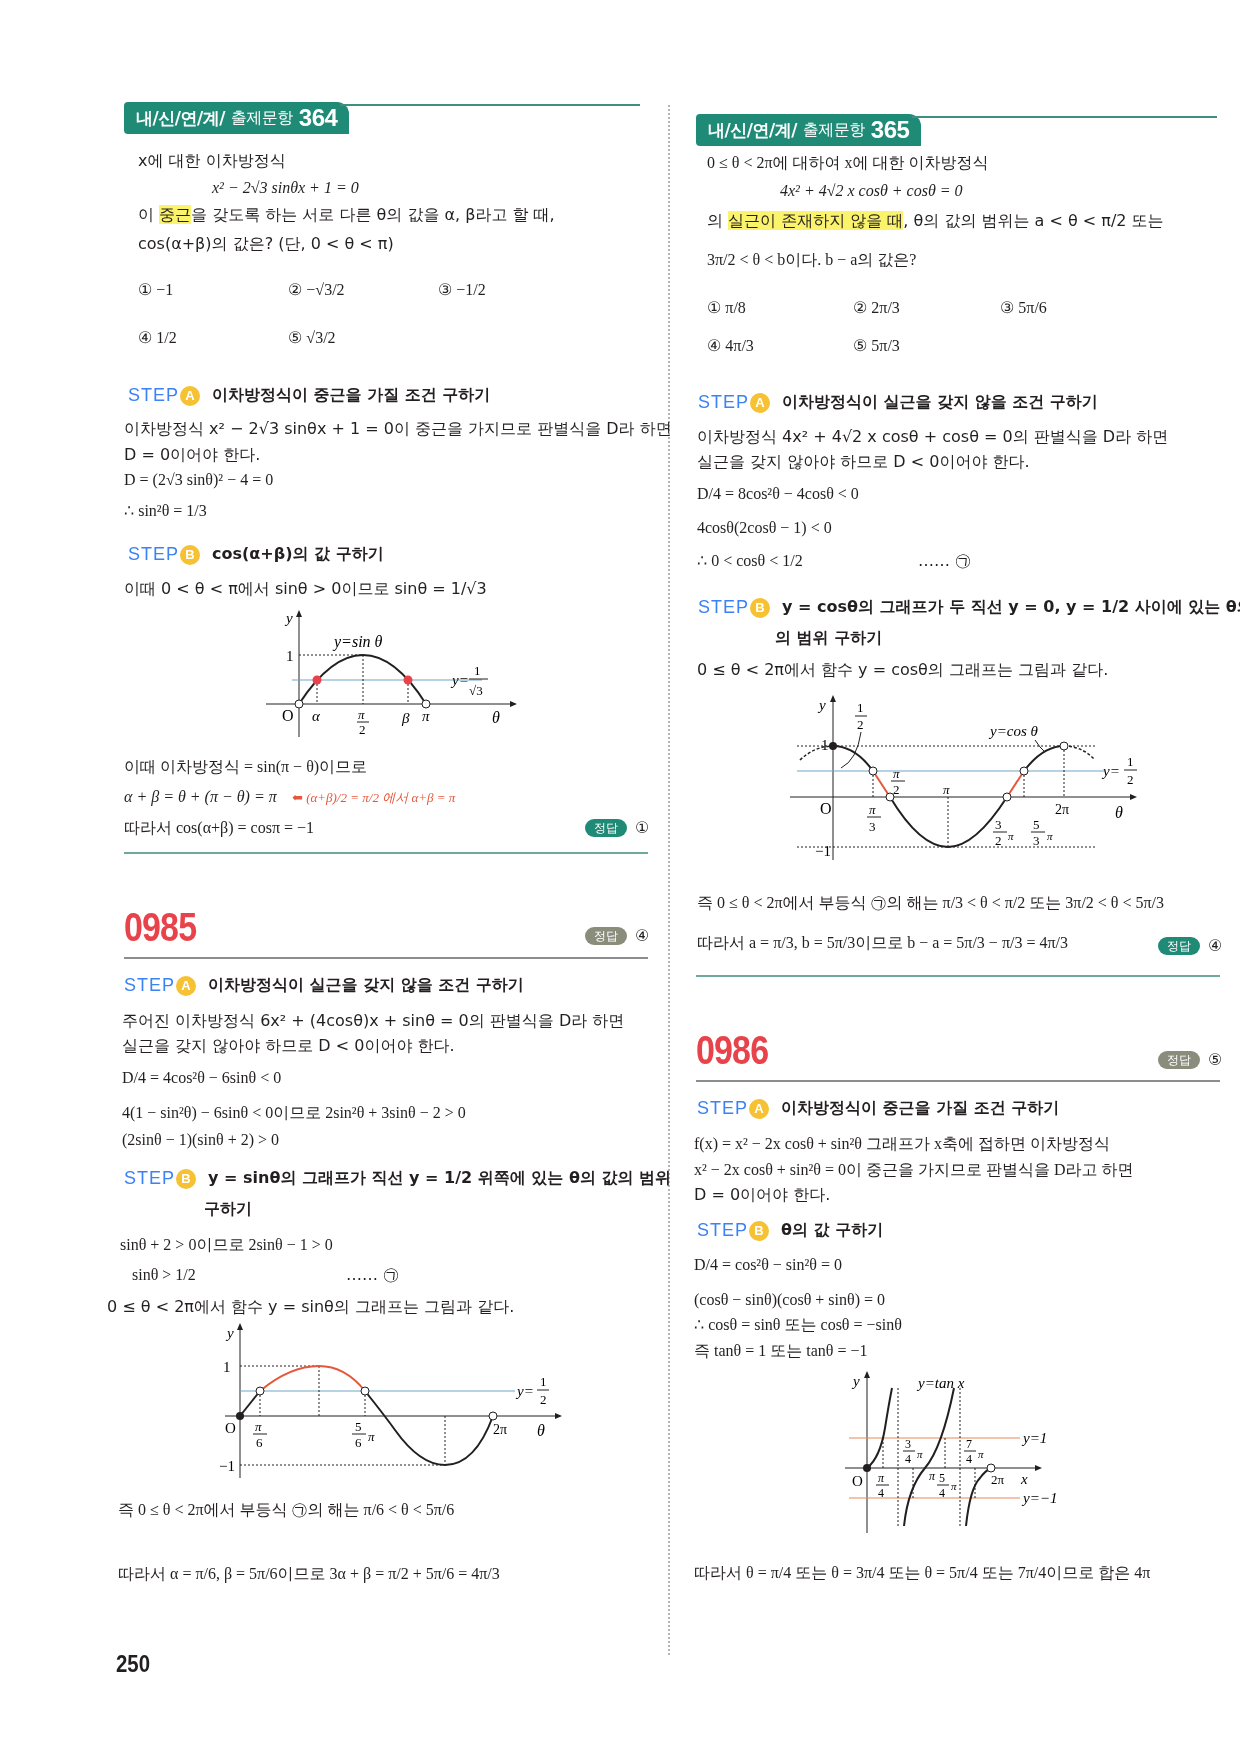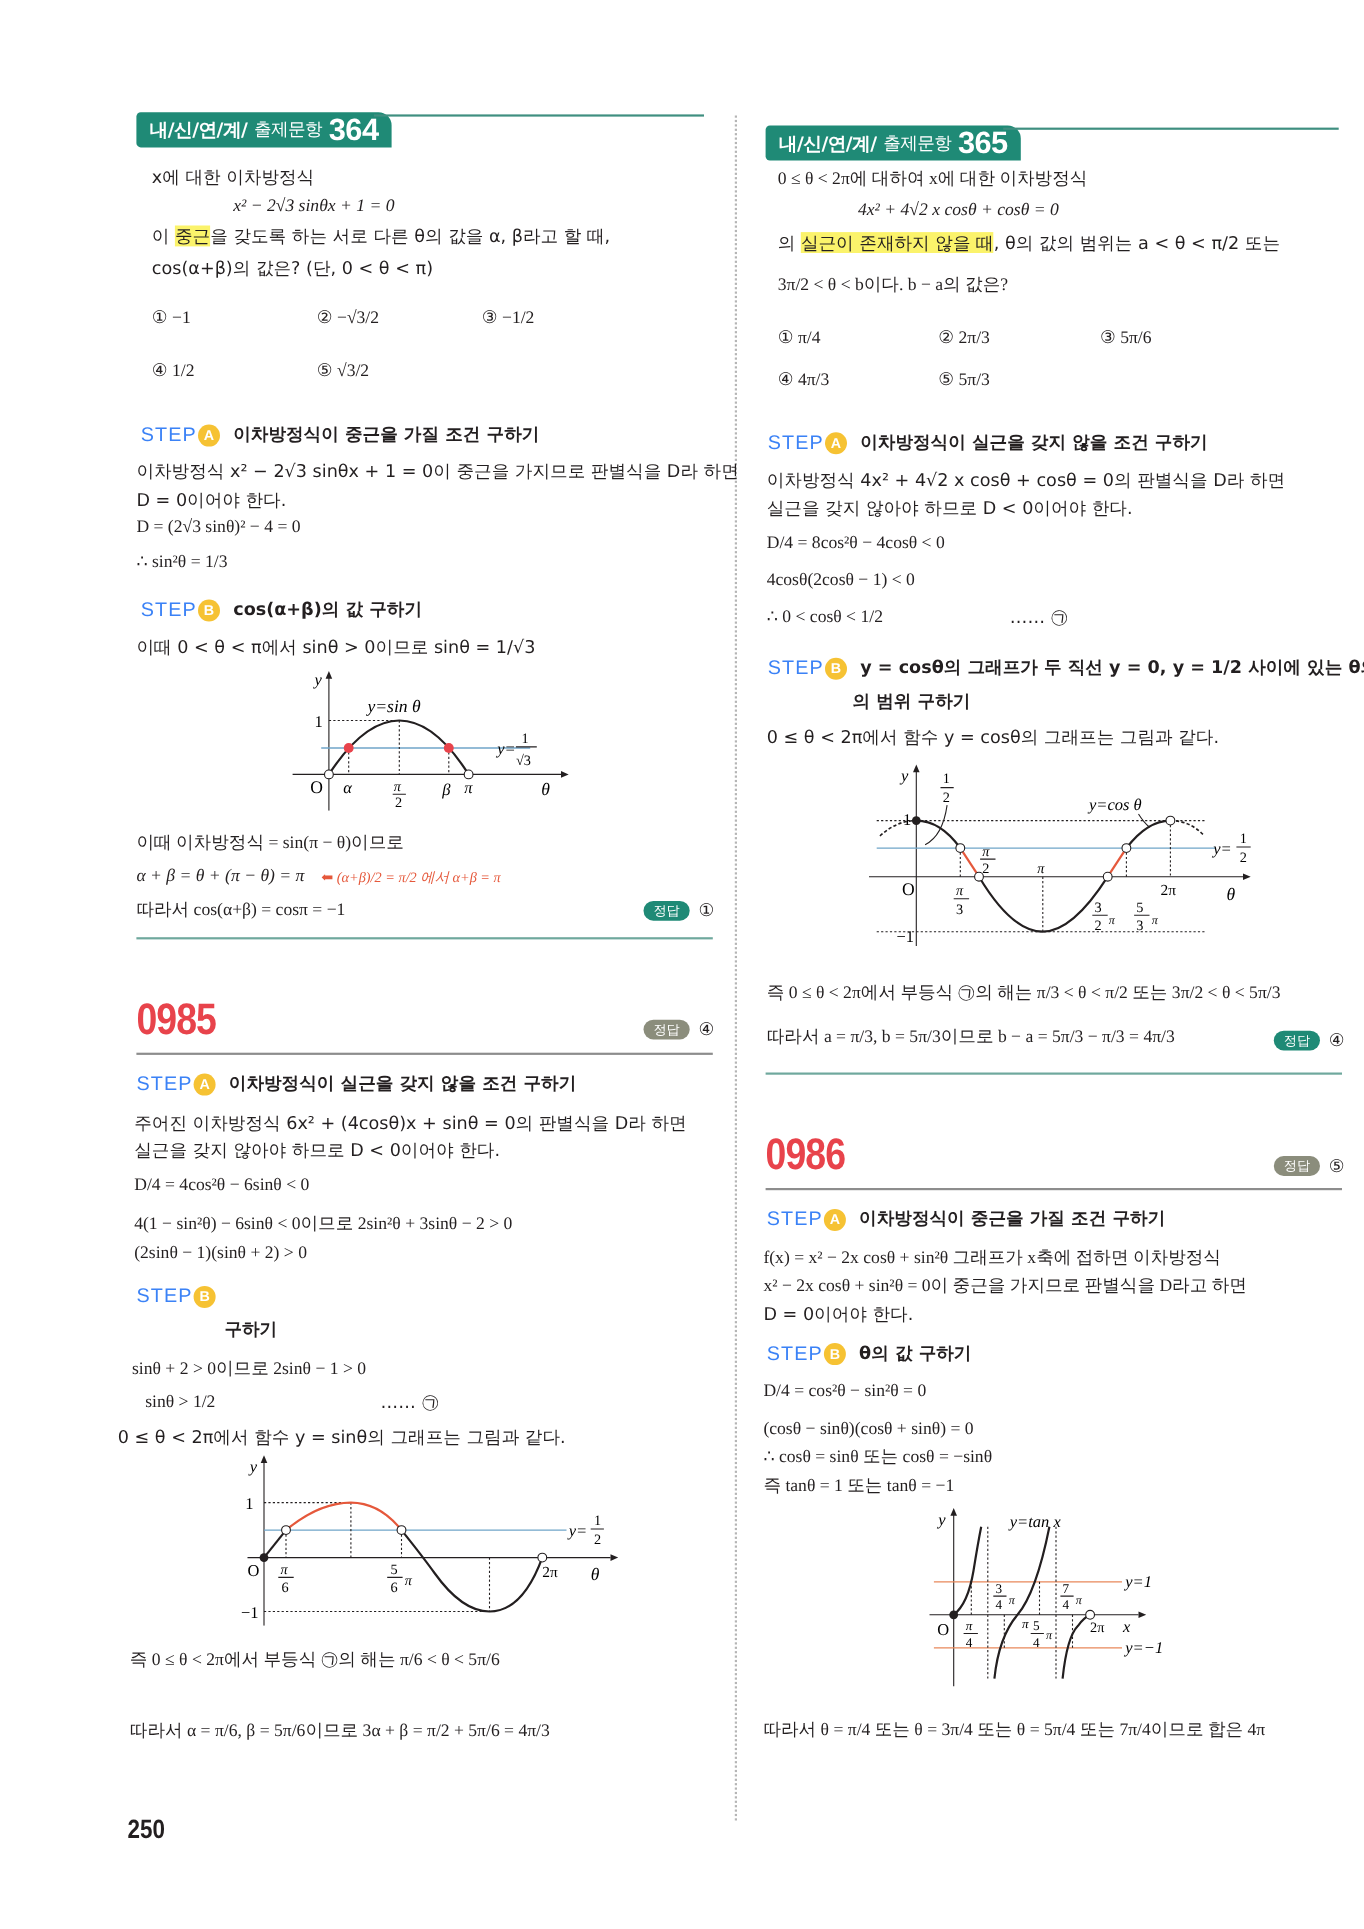--- a/index.html
+++ b/index.html
@@ -8,21 +8,21 @@
   .math { font-family: "Liberation Serif", "DejaVu Serif", serif; }
   .it { font-style: italic; }
   .abs { position: absolute; white-space: nowrap; }
   .t { font-size: 16px; line-height: 20px; }
   .header-tab {
     position: absolute; height: 32px; background: #1f8a76; color: #fff;
     border-radius: 4px 12px 0 4px; padding: 0 12px; display: flex; align-items: center;
     font-size: 17px; font-weight: bold; letter-spacing: -0.5px;
   }
   .header-tab .sub { font-weight: normal; font-size: 16px; margin: 0 6px 0 6px; }
-  .header-tab .num { font-size: 28px; font-family: "Liberation Sans", sans-serif; font-weight: bold; }
+  .header-tab .num { font-size: 24px; font-family: "Liberation Sans", sans-serif; font-weight: bold; }
   .header-line { position: absolute; height: 2px; background: #3f8f80; }
   .step { display: flex; align-items: center; font-size: 16px; font-weight: bold; }
   .step .steplbl { color: #3b82f6; font-family: "Liberation Sans", sans-serif; font-weight: normal; font-size: 18px; letter-spacing: 1px; }
   .step .circ { display: inline-flex; width: 20px; height: 20px; border-radius: 50%; background: #f6c233; color: #fff; font-size: 13px; align-items: center; justify-content: center; margin-left: 1px; margin-right: 12px; font-family: "Liberation Sans", sans-serif; font-weight: bold; }
   .hl { background: #fbf36b; }
   .sep { position: absolute; height: 2px; background: #6fa89d; }
   .sep-gray { position: absolute; height: 2px; background: #8d8d8d; }
   .prob-num { position: absolute; font-family: "Liberation Sans", sans-serif; font-weight: bold; font-size: 40px; color: #e8434b; letter-spacing: -1px; transform: scaleX(0.85); transform-origin: left; }
   .ans { position: absolute; display: flex; align-items: flex-end; gap: 8px; font-size: 16px; }
   .badge { display: inline-block; padding: 1px 9px; border-radius: 10px; color: #fff; font-size: 12px; line-height: 16px; }
@@ -133,20 +133,21 @@
   </div>
   <div class="abs t" style="left:122px; top:1011px;">주어진 이차방정식 6x² + (4cosθ)x + sinθ = 0의 판별식을 D라 하면</div>
   <div class="abs t" style="left:122px; top:1036px;">실근을 갖지 않아야 하므로 D &lt; 0이어야 한다.</div>
   <div class="abs t math" style="left:122px; top:1068px;">D/4 = 4cos²θ − 6sinθ &lt; 0</div>
   <div class="abs t math" style="left:122px; top:1103px;">4(1 − sin²θ) − 6sinθ &lt; 0이므로 2sin²θ + 3sinθ − 2 &gt; 0</div>
   <div class="abs t math" style="left:122px; top:1130px;">(2sinθ − 1)(sinθ + 2) &gt; 0</div>
 
   <div class="abs step" style="left:124px; top:1168px;">
     <span class="steplbl">STEP</span>
     <span class="circ">B</span>
+    <span>y = sinθ의 그래프가 직선 y = 1/2 위쪽에 있는 θ의 값의 범위</span>
   </div>
   <div class="abs" style="left:204px; top:1199px; font-size:16px; font-weight:bold;">구하기</div>
   <div class="abs t math" style="left:120px; top:1235px;">sinθ + 2 &gt; 0이므로 2sinθ − 1 &gt; 0</div>
   <div class="abs t math" style="left:132px; top:1265px;">sinθ &gt; 1/2</div>
   <div class="abs t" style="left:346px; top:1265px;">…… ㉠</div>
   <div class="abs t" style="left:107px; top:1297px;">0 ≤ θ &lt; 2π에서 함수 y = sinθ의 그래프는 그림과 같다.</div>
 
   <svg class="abs" style="left:215px; top:1318px;" width="360" height="160" viewBox="0 0 360 160">
     <line x1="10" y1="98" x2="340" y2="98" stroke="#231f20"></line>
     <polygon points="340,95 347,98 340,101" fill="#231f20"></polygon>
@@ -198,21 +199,21 @@
   </div>
   <div class="header-line" style="left:912px; top:116px; width:305px;"></div>
 
   <div class="abs t math" style="left:707px; top:153px;">0 ≤ θ &lt; 2π에 대하여 x에 대한 이차방정식</div>
   <div class="abs t math it" style="left:780px; top:181px;">4x² + 4√2 x cosθ + cosθ = 0</div>
   <div class="abs t" style="left:707px; top:211px;">
     <span>의 </span><span class="hl">실근이 존재하지 않을 때</span><span>, θ의 값의 범위는 a &lt; θ &lt; π/2 또는</span>
   </div>
   <div class="abs t math" style="left:707px; top:250px;">3π/2 &lt; θ &lt; b이다. b − a의 값은?</div>
 
-  <div class="abs t math" style="left:707px; top:298px;"><span>①</span> <span>π/4</span></div>
+  <div class="abs t math" style="left:707px; top:298px;"><span>①</span> <span>π/8</span></div>
   <div class="abs t math" style="left:853px; top:298px;"><span>②</span> <span>2π/3</span></div>
   <div class="abs t math" style="left:1000px; top:298px;"><span>③</span> <span>5π/6</span></div>
   <div class="abs t math" style="left:707px; top:336px;"><span>④</span> <span>4π/3</span></div>
   <div class="abs t math" style="left:853px; top:336px;"><span>⑤</span> <span>5π/3</span></div>
 
   <div class="abs step" style="left:698px; top:392px;">
     <span class="steplbl">STEP</span>
     <span class="circ">A</span>
     <span>이차방정식이 실근을 갖지 않을 조건 구하기</span>
   </div>

